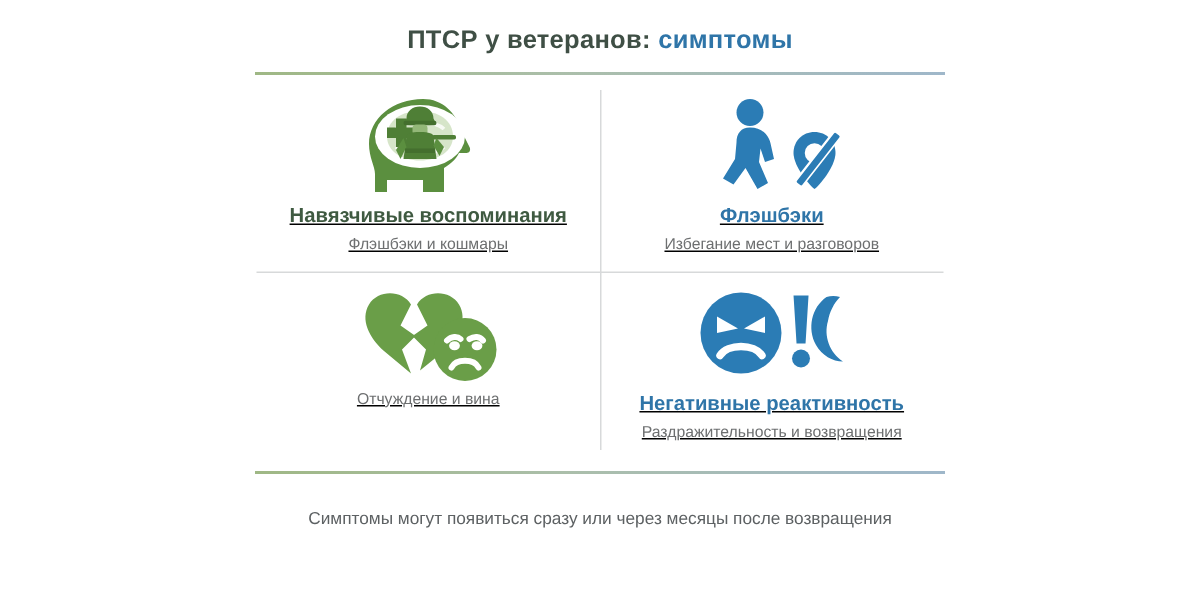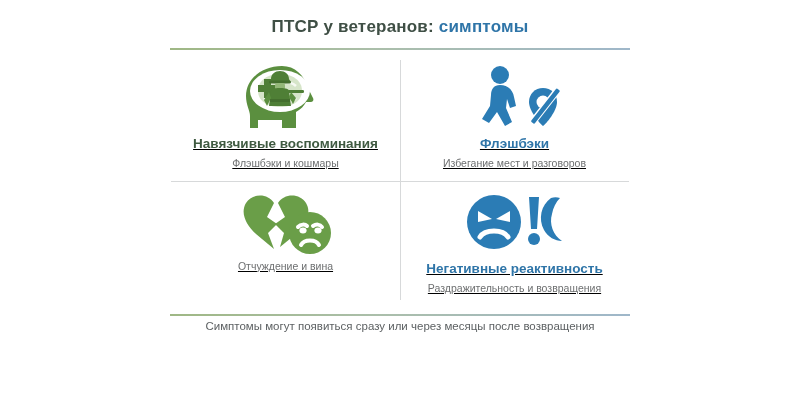--- a/index.html
+++ b/index.html
@@ -115,21 +115,21 @@
 
   
   .footer-rule {
     width: 460px;
     height: 2px;
     margin-top: 8px;
     background: linear-gradient(to right, #7fa05c 0%, #8fa98e 45%, #7f9fb8 100%);
     opacity: 0.75;
   }
   .footer-text {
-    margin-top: 4px;
+    margin-top: 24px;
     font-size: 11.5px;
     color: #5d6163;
     text-align: center;
   }
 </style>
 </head>
 <body>
 
 <div class="poster">
 

